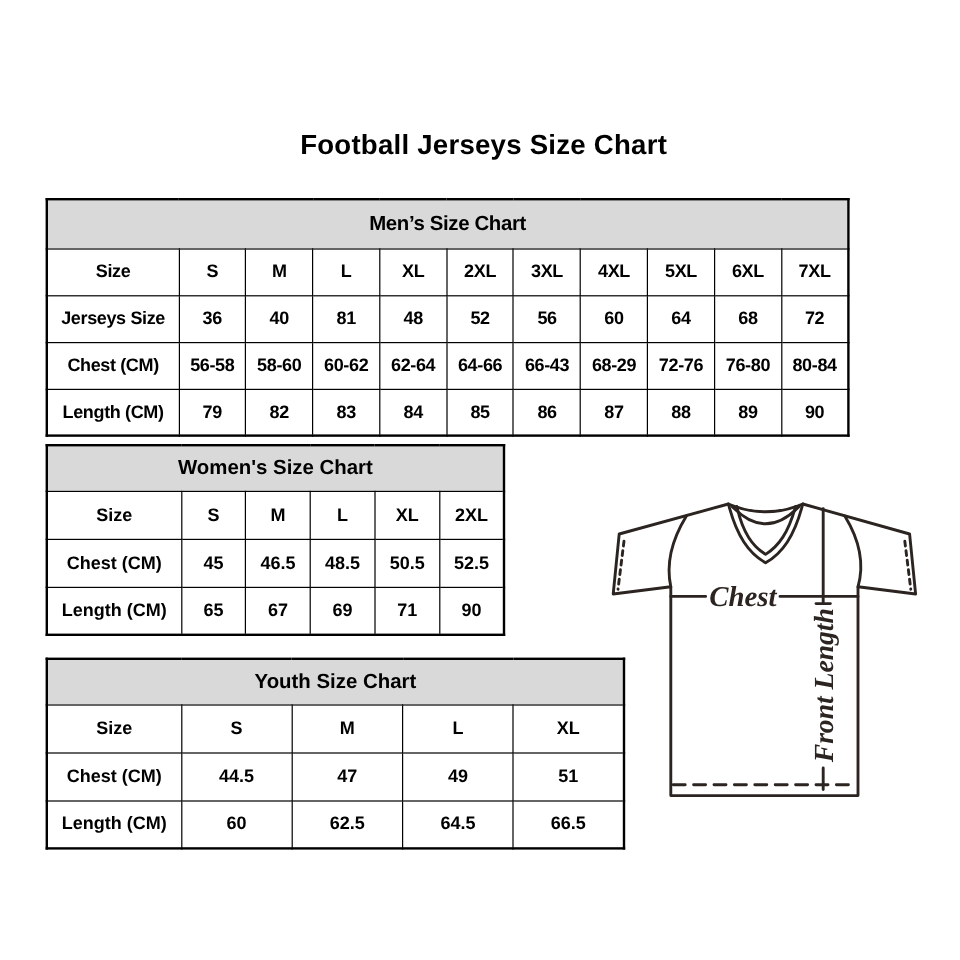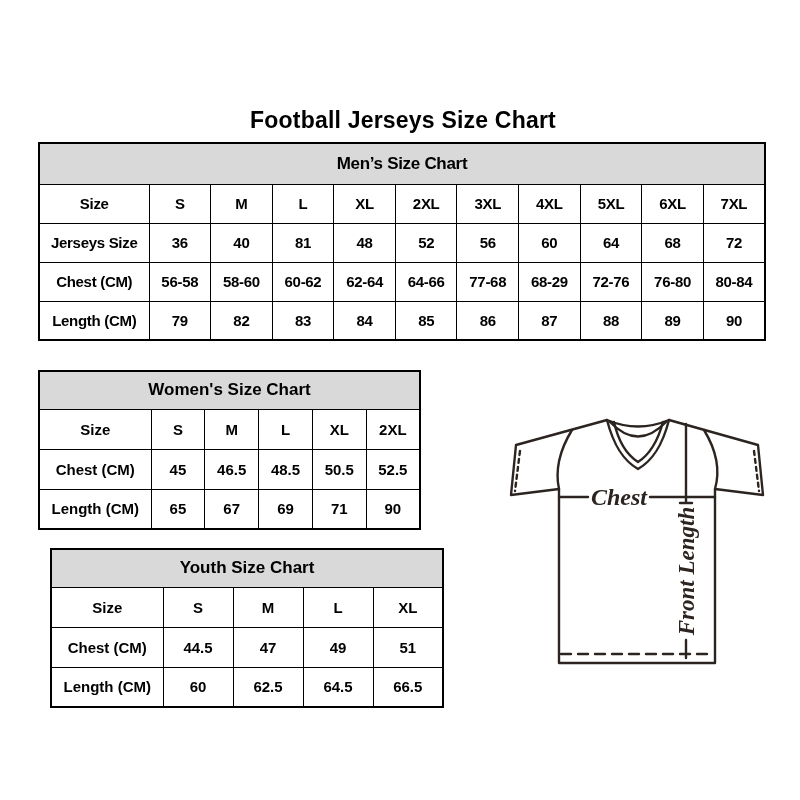--- a/index.html
+++ b/index.html
@@ -38,32 +38,32 @@
     color: #000;
     font-size: 15px;
     padding: 0;
     overflow: hidden;
   }
   .size-table th.table-title {
     background: #d9d9d9;
     font-size: 17px;
   }
 
-  #mens-table { left: 38px; top: 142px; width: 728px; }
+  #mens-table { left: 38px; top: 165px; width: 670px; }
   #mens-table tr { height: 39px; }
   #mens-table tr.title-row { height: 41px; }
   #mens-table th, #mens-table td { letter-spacing: -0.3px; }
   #mens-table col.label-col { width: 110px; }
 
   #womens-table { left: 38px; top: 370px; width: 383px; }
   #womens-table tr { height: 40px; }
   #womens-table tr.title-row { height: 38px; }
   #womens-table col.label-col { width: 112px; }
 
-  #youth-table { left: 38px; top: 548px; width: 394px; margin-left: 12px; }
+  #youth-table { left: 38px; top: 548px; width: 483px; }
   #youth-table tr { height: 40px; }
   #youth-table tr.title-row { height: 38px; }
   #youth-table col.label-col { width: 112px; }
 
   #jersey-diagram {
     position: absolute;
     left: 500px; top: 399px;
     width: 272px; height: 285px;
   }
   .jersey-label {
@@ -124,21 +124,21 @@
           <td>68</td>
           <td>72</td>
         </tr>
         <tr>
           <th>Chest (CM)</th>
           <td>56-58</td>
           <td>58-60</td>
           <td>60-62</td>
           <td>62-64</td>
           <td>64-66</td>
-          <td>77-68</td>
+          <td>66-43</td>
           <td>68-29</td>
           <td>72-76</td>
           <td>76-80</td>
           <td>80-84</td>
         </tr>
         <tr>
           <th>Length (CM)</th>
           <td>79</td>
           <td>82</td>
           <td>83</td>

